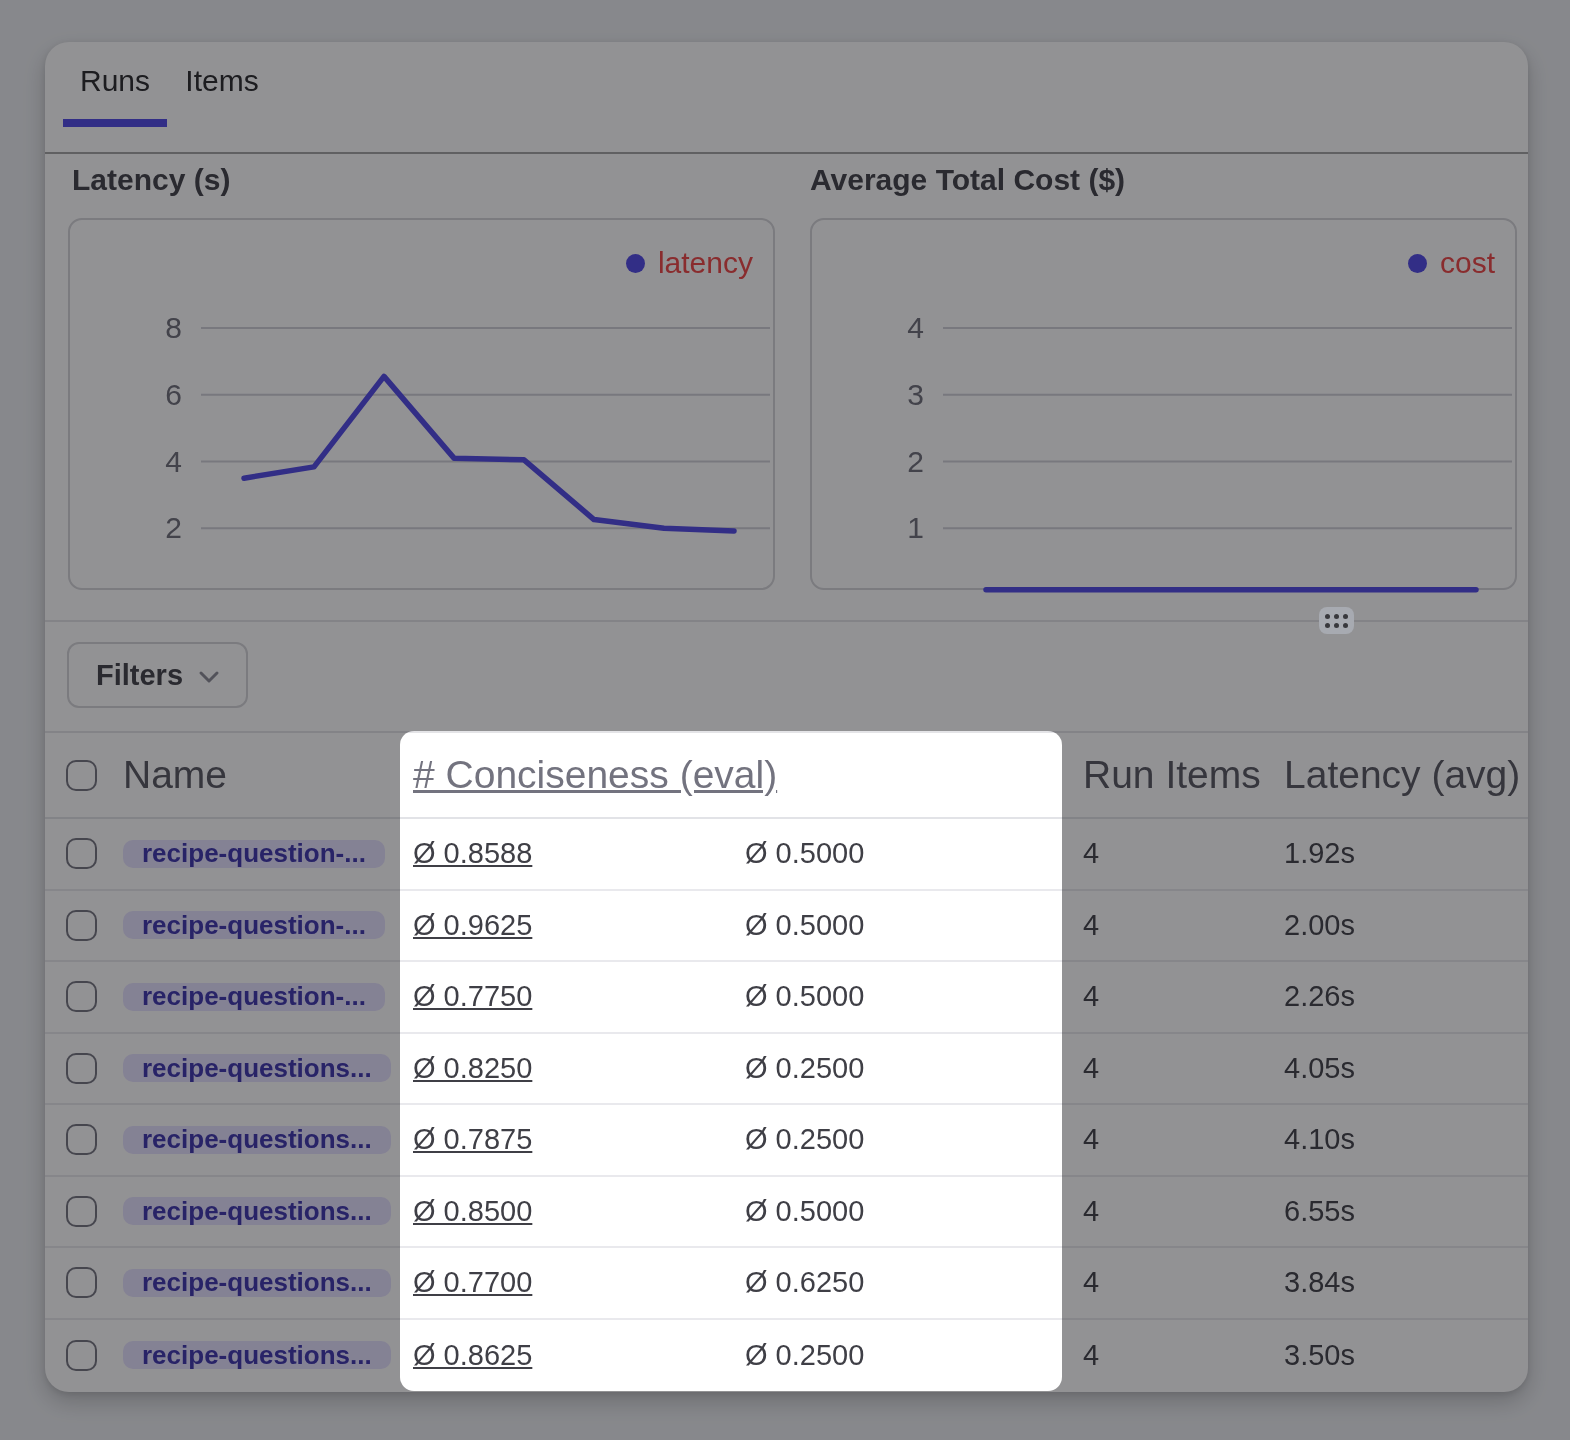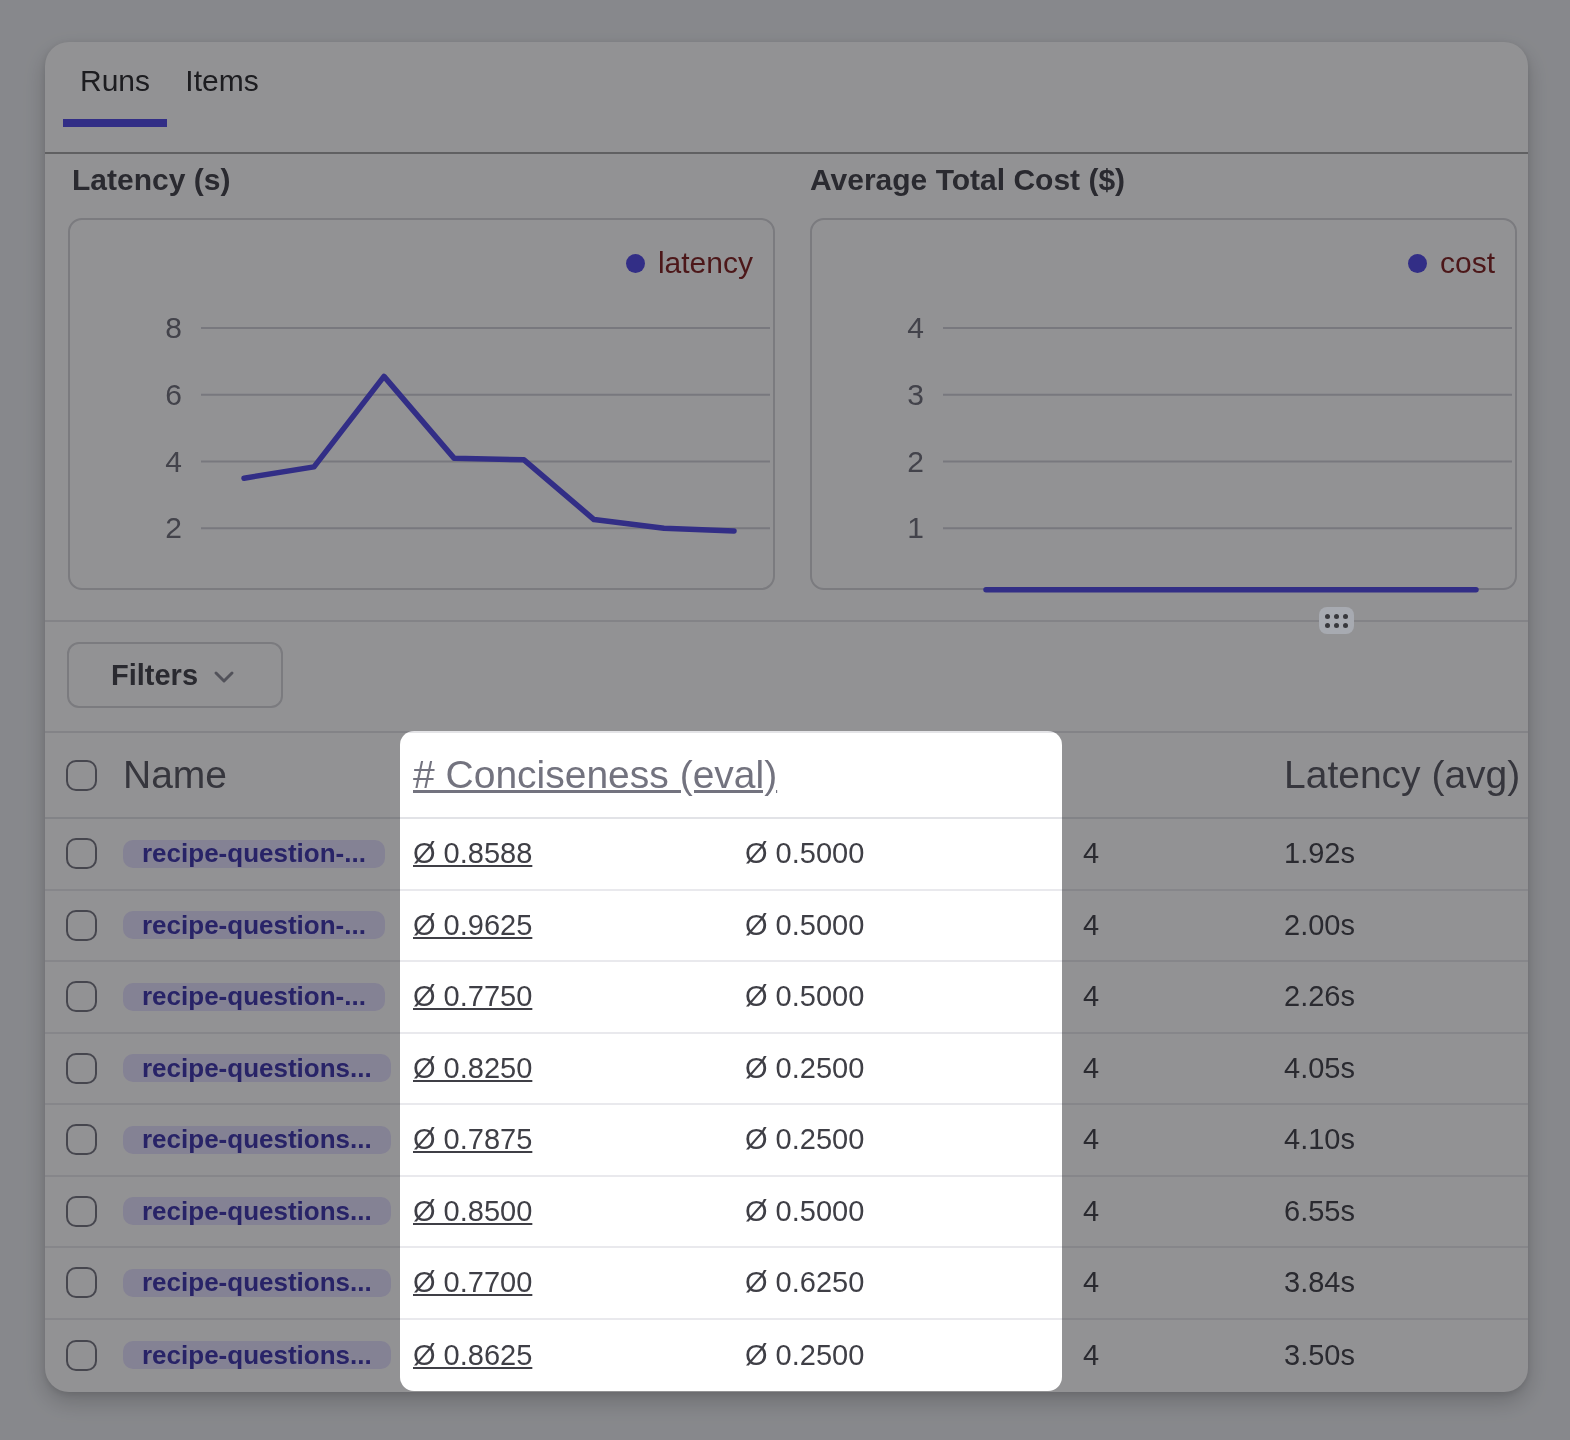--- a/index.html
+++ b/index.html
@@ -12,27 +12,27 @@
   .tab-items { left:132px; width:90px; }
   .tab-underline { position:absolute; left:18px; top:77px; width:104px; height:8px; background:#4f46e5; }
   .chart-title { position:absolute; top:121px; font-size:30px; font-weight:700; color:#3f3f46; }
   .title-latency { left:27px; }
   .title-cost { left:765px; }
   .chart-box { position:absolute; top:176px; width:707px; height:372px; border:2px solid #d4d4d8; border-radius:14px; }
   .box-latency { left:23px; }
   .box-cost { left:765px; }
   .legend { position:absolute; top:26px; right:20px; display:flex; align-items:center; gap:13px; }
   .legend-dot { width:19px; height:19px; border-radius:50%; background:#4f46e5; }
-  .legend-label { font-size:30px; color:#7f1d1d; }
+  .legend-label { font-size:30px; color:#ef4444; }
   .chart-svg { position:absolute; left:0; top:0; overflow:visible; }
   .divider { position:absolute; left:0; top:578px; width:100%; height:2px; background:#e4e4e7; }
   .handle { position:absolute; left:1319px; top:607px; width:35px; height:27px; border-radius:8px; background:#a7aab1; display:flex; align-items:center; justify-content:center; cursor:grab; z-index:5; }
   .grip { display:grid; grid-template-columns:repeat(3, 5px); grid-template-rows:repeat(2, 5px); gap:4px; }
   .grip span { width:5px; height:5px; border-radius:50%; background:#38383d; }
-  .filters-btn { position:absolute; left:22px; top:600px; width:216px; height:66px; border:2px solid #d4d4d8; border-radius:12px; background:#fff; display:flex; align-items:center; padding-left:42px; gap:15px; cursor:pointer; }
+  .filters-btn { position:absolute; left:22px; top:600px; width:181px; height:66px; border:2px solid #d4d4d8; border-radius:12px; background:#fff; display:flex; align-items:center; padding-left:27px; gap:15px; cursor:pointer; }
   .filters-label { font-size:29px; font-weight:600; color:#3f3f46; }
   .chevron { margin-top:3px; }
   .table { position:absolute; left:0; top:689px; width:100%; }
   .thead { position:relative; height:88px; border-top:2px solid #e4e4e7; border-bottom:2px solid #e2e3e7; }
   .row { position:relative; height:71.5px; border-bottom:2px solid #e9e9ed; }
   .row:last-child { border-bottom:none; }
   .cell { position:absolute; top:0; bottom:0; display:flex; align-items:center; font-size:29px; color:#3f3f46; }
   .hcell { position:absolute; top:0; bottom:0; display:flex; align-items:center; font-size:39px; font-weight:500; color:#73737f; }
   .c-check { left:21px; }
   .c-name { left:78px; }
@@ -104,20 +104,21 @@
       </svg>
     </div>
 
     <div class="table">
       <div class="thead">
         <div class="hcell c-check">
             <div class="checkbox"></div>
           </div>
         <div class="hcell c-name" style="color:#55555f;">Name</div>
         <div class="hcell c-conc"># Conciseness (eval)</div>
+        <div class="hcell c-runitems" style="color:#55555f;">Run Items</div>
         <div class="hcell c-latency" style="color:#55555f;">Latency (avg)</div>
       </div>
       <div id="rows">
           <div class="row">
             <div class="cell c-check">
               <div class="checkbox"></div>
             </div>
             <div class="cell c-name">
               <div class="pill">recipe-question-...</div>
             </div>

